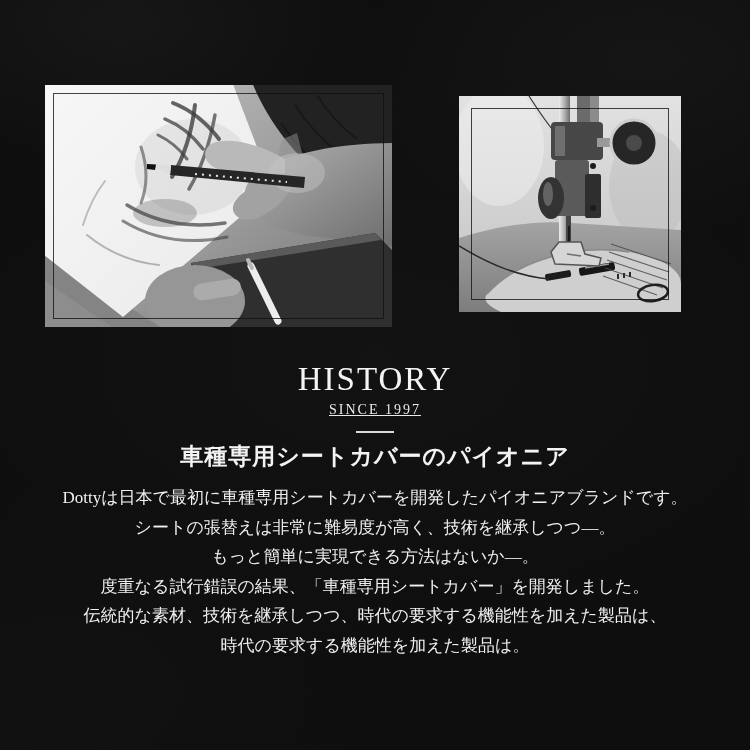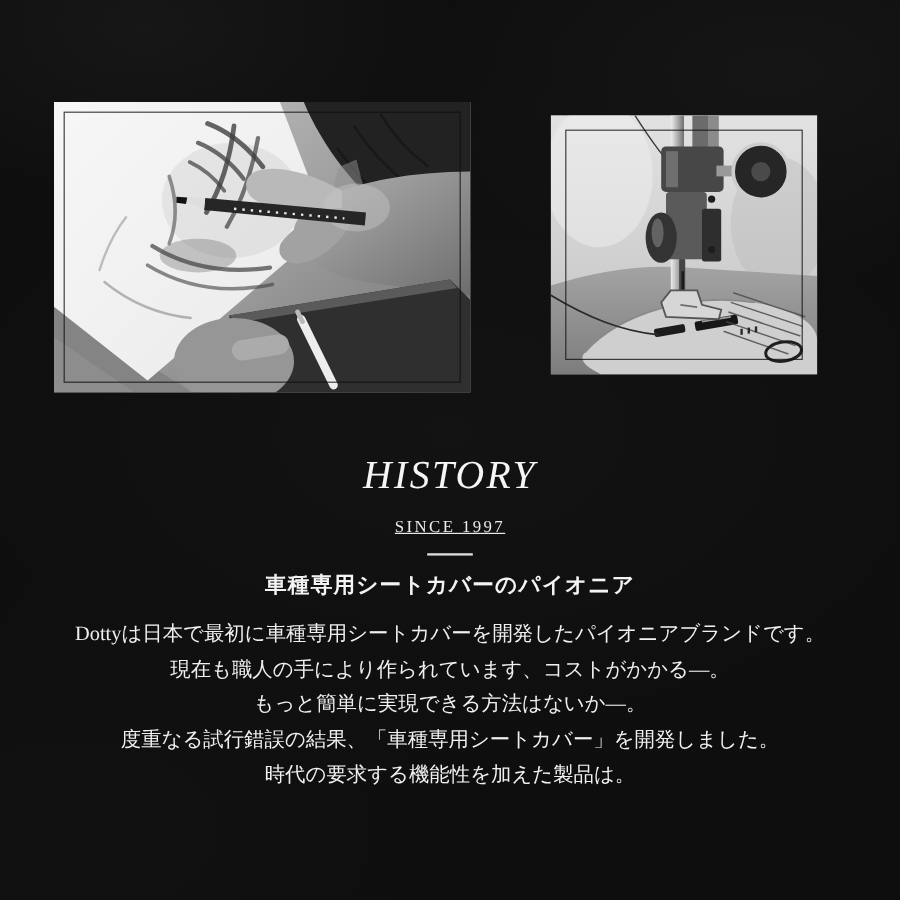--- a/index.html
+++ b/index.html
@@ -14,24 +14,24 @@
     font-family:"Liberation Serif","DejaVu Serif",serif;
   }
   .photo{position:absolute;overflow:hidden;background:#888;}
   .photo svg{display:block;width:100%;height:100%;}
   .photo-left{left:45px;top:85px;width:347px;height:242px;}
   .photo-right{left:459px;top:96px;width:222px;height:216px;}
   .inner-frame{position:absolute;border:1px solid rgba(15,15,15,.78);pointer-events:none;}
   .photo-left .inner-frame{inset:8px;}
   .photo-right .inner-frame{inset:12px;}
   .content{position:absolute;left:0;top:363px;width:750px;text-align:center;color:#f2f2f2;}
-  .title{margin:18px;font-size:33px;font-weight:400;letter-spacing:2px;line-height:1;color:#f5f5f5;font-style:italic;}
+  .title{margin:0;font-size:33px;font-weight:400;letter-spacing:2px;line-height:1;color:#f5f5f5;}
   .since{margin-top:6px;font-size:14px;letter-spacing:2px;color:#eaeaea;text-decoration:underline;}
   .divider{width:38px;height:2px;background:#d9d9d9;margin:13px auto 0;}
-  .subtitle{margin:10px 0 0;font-size:18px;font-weight:700;letter-spacing:1px;line-height:28px;color:#f3f3f3;}
+  .subtitle{margin:10px 0 0;font-size:23px;font-weight:700;letter-spacing:1px;line-height:28px;color:#f3f3f3;}
   .paragraph{margin-top:12px;font-size:17px;line-height:29.5px;color:#f0f0f0;}
   .paragraph p{margin:0;}
 </style>
 </head>
 <body>
 
 <div class="stage">
 
   <figure class="photo photo-left" style="margin:0;">
     <svg viewBox="0 0 347 242" preserveAspectRatio="none">
@@ -168,20 +168,21 @@
     <span class="inner-frame"></span>
   </figure>
 
   <div class="content">
     <h2 class="title">HISTORY</h2>
     <div class="since">SINCE 1997</div>
     <div class="divider"></div>
     <h3 class="subtitle">車種専用シートカバーのパイオニア</h3>
     <div class="paragraph">
       <p>Dottyは日本で最初に車種専用シートカバーを開発したパイオニアブランドです。</p>
-      <p>現在も職人の手により作られています、コストがかかる—。</p>
+      <p>シートの張替えは非常に難易度が高く、技術を継承しつつ—。</p>
       <p>もっと簡単に実現できる方法はないか—。</p>
       <p>度重なる試行錯誤の結果、「車種専用シートカバー」を開発しました。</p>
+      <p>伝統的な素材、技術を継承しつつ、時代の要求する機能性を加えた製品は、</p>
       <p>時代の要求する機能性を加えた製品は。</p>
     </div>
   </div>
 
 </div>
 
 </body></html>

